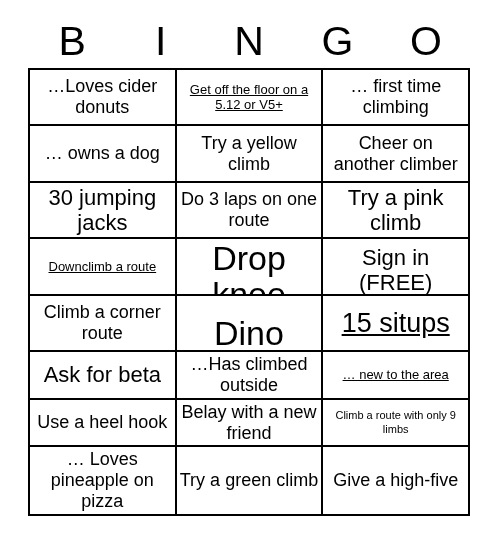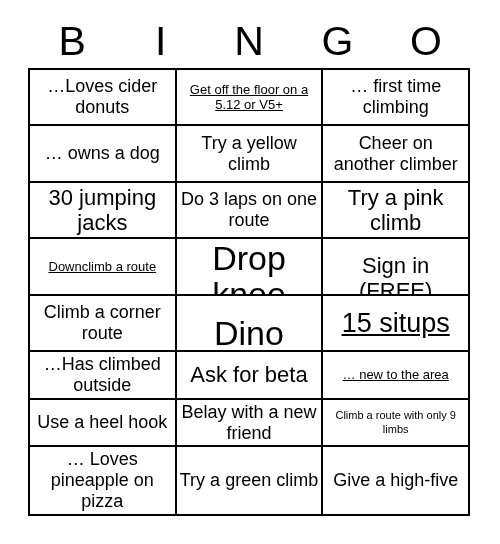--- a/index.html
+++ b/index.html
@@ -84,21 +84,21 @@
   }
 
   
   .fs-xs .cell-text { font-size: 11px; line-height: 1.22; }
   .fs-sm .cell-text { font-size: 13px; line-height: 1.18; text-decoration: underline; }
   .fs-md .cell-text { font-size: 18px; line-height: 1.16; }
   .fs-lg .cell-text { font-size: 22px; line-height: 1.14; }
   .fs-xl .cell-text { font-size: 27px; line-height: 1.12; text-decoration: underline; }
   .fs-xxl .cell-text { font-size: 34px; line-height: 1.06; margin-top: 20px; }
 
-  .align-top { align-items: flex-start; padding-top: 14px; }
+  .align-top { align-items: flex-start; padding-top: 6px; }
 </style>
 </head>
 <body>
 
 <div class="card">
 
   <div class="header-row">
     <div class="header-cell">B</div>
     <div class="header-cell">I</div>
     <div class="header-cell">N</div>
@@ -145,25 +145,25 @@
       </div>
       <div class="cell fs-md">
         <span class="cell-text">Climb a corner route</span>
       </div>
       <div class="cell fs-xxl">
         <span class="cell-text">Dino</span>
       </div>
       <div class="cell fs-xl">
         <span class="cell-text">15 situps</span>
       </div>
+      <div class="cell fs-lg">
+        <span class="cell-text">Ask for beta</span>
+      </div>
       <div class="cell fs-md">
         <span class="cell-text">…Has climbed outside</span>
-      </div>
-      <div class="cell fs-lg">
-        <span class="cell-text">Ask for beta</span>
       </div>
       <div class="cell fs-sm">
         <span class="cell-text">… new to the area</span>
       </div>
       <div class="cell fs-md">
         <span class="cell-text">Use a heel hook</span>
       </div>
       <div class="cell fs-md">
         <span class="cell-text">Belay with a new friend</span>
       </div>

